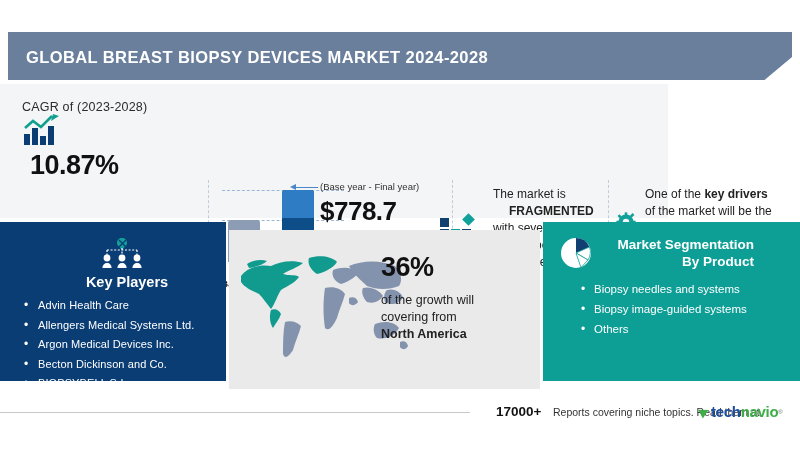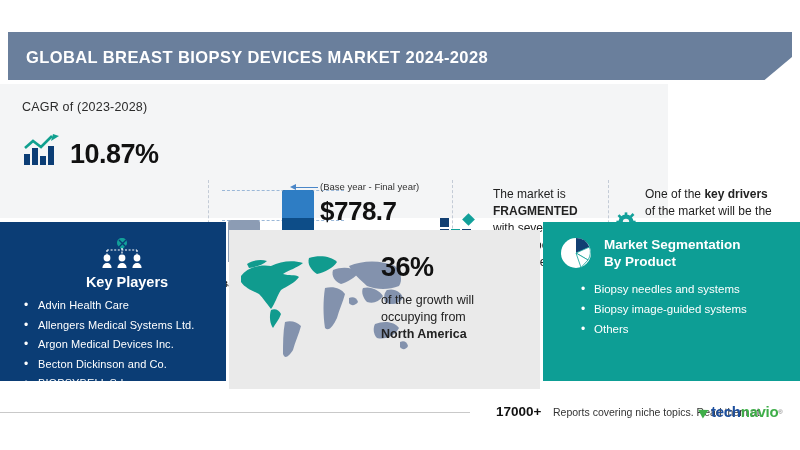--- a/index.html
+++ b/index.html
@@ -25,21 +25,21 @@
 
   
   .top-strip {
     position: absolute; left: 0; top: 84px; width: 668px; height: 134px;
     background: #f4f5f6;
   }
 
   
   .cagr-block { position: absolute; left: 22px; top: 16px; width: 185px; }
   .cagr-label { font-size: 12.5px; color: #2b2b2b; letter-spacing: .2px; }
-  .cagr-row { display: flex; align-items: flex-end; margin-top: 20px; }
+  .cagr-row { display: flex; align-items: flex-start; margin-top: 0; flex-direction: column; }
   .cagr-value { font-size: 27px; font-weight: bold; color: #111; letter-spacing: -.5px; margin-left: 8px; }
 
   
   .vdash { position: absolute; top: 96px; width: 0; height: 114px; border-left: 1px dashed #c3cbd6; }
 
   
   .barchart { position: absolute; left: 222px; top: 96px; width: 110px; height: 112px; }
   .bar-guide { position: absolute; left: 0; width: 122px; border-top: 1px dashed #9bb8d8; }
   .bar { position: absolute; bottom: 30px; width: 32px; border-radius: 3px 3px 0 0; overflow: hidden; }
   .bar.b1 { left: 6px; height: 42px; background: #8c9cb4; }
@@ -54,21 +54,21 @@
   .growth-t1 { font-size: 12px; color: #222; }
   .growth-t2 { font-size: 9.5px; color: #333; margin-top: 1px; }
   .growth-val { font-size: 26px; font-weight: bold; color: #111; margin-top: 4px; letter-spacing: -.5px; }
   .growth-mn { font-size: 11.5px; color: #222; margin-top: 1px; }
   .arrow-line { position: absolute; left: -28px; top: 7px; width: 26px; height: 1px; background: #4a86c8; }
   .arrow-head { position: absolute; left: -30px; top: 3.5px; width: 0; height: 0;
     border-top: 3.5px solid transparent; border-bottom: 3.5px solid transparent; border-right: 6px solid #4a86c8; }
 
   
   .frag { position: absolute; left: 493px; top: 102px; width: 120px; font-size: 12px; color: #222; line-height: 17px; }
-  .frag b { font-weight: bold; }
+  .frag b { font-weight: bold; margin-left: 16px; }
   .frag-icon { position: absolute; left: 440px; top: 128px; }
 
   
   .driver { position: absolute; left: 645px; top: 102px; width: 148px; font-size: 12px; color: #222; line-height: 17px; }
   .driver b { font-weight: bold; }
   .gear-icon { position: absolute; left: 594px; top: 128px; }
 
   
   .panel-players { position: absolute; left: 0; top: 222px; width: 226px; height: 159px; background: #0b3d75; }
   .panel-map { position: absolute; left: 229px; top: 230px; width: 311px; height: 159px; background: #eaeaea; }
@@ -79,21 +79,21 @@
   .players-list { list-style: none; margin: 9px 12px 0 24px; }
   .players-list li { position: relative; font-size: 11px; color: #ffffff; padding-left: 14px; margin-bottom: 7.5px; letter-spacing: .1px; }
   .players-list li::before { content: "•"; position: absolute; left: 0; top: -1px; font-size: 12px; color: #ffffff; }
 
   .map-wrap { position: absolute; left: 8px; top: 16px; width: 180px; height: 128px; }
   .map-text { position: absolute; left: 152px; top: 22px; width: 150px; }
   .map-pct { font-size: 27px; font-weight: bold; color: #111; letter-spacing: -.5px; }
   .map-desc { font-size: 12.5px; color: #222; line-height: 17px; margin-top: 9px; }
   .map-desc b { font-weight: bold; }
 
-  .seg-head { display: flex; align-items: flex-start; padding: 14px 0 0 16px; }
+  .seg-head { display: flex; align-items: flex-start; padding: 14px 0 0 16px; text-align: right; }
   .seg-title { font-size: 13.5px; font-weight: bold; color: #fff; margin-left: 11px; width: 150px; line-height: 17px; }
   .seg-list { list-style: none; margin: 9px 0 0 38px; }
   .seg-list li { position: relative; font-size: 11.5px; color: #ffffff; padding-left: 13px; margin-bottom: 8px; }
   .seg-list li::before { content: "•"; position: absolute; left: 0; top: -1px; font-size: 12px; color: #ffffff; }
 
   
   .footer { position: absolute; left: 0; top: 398px; width: 800px; height: 30px; }
   .foot-rule { position: absolute; left: 0; top: 14px; width: 470px; height: 1px; background: #c9c9c9; }
   .foot-num { position: absolute; left: 496px; top: 6px; font-size: 13.5px; font-weight: bold; color: #111; }
   .foot-txt { position: absolute; left: 553px; top: 8px; font-size: 10.5px; color: #333; }
@@ -270,21 +270,21 @@
           <path d="M138 78 C148 74 158 76 162 82 C158 90 148 94 140 92 C136 88 136 82 138 78 Z"></path>
           <path d="M163 96 C167 94 170 96 171 100 C169 104 165 104 163 101 Z"></path>
           <path d="M112 52 C116 50 120 52 121 56 C118 60 114 60 112 57 Z"></path>
         </g>
       </svg>
     </div>
     <div class="map-text">
       <div class="map-pct">36%</div>
       <div class="map-desc">
         <span>of the growth will</span><br>
-        <span>occupying from</span><br>
+        <span>covering from</span><br>
         <b>North America</b>
       </div>
     </div>
   </div>
 
   <div class="panel-seg">
     <div class="seg-head">
       <span>
         <svg width="34" height="34" viewBox="0 0 34 34">
           <circle cx="17" cy="17" r="15" fill="#ffffff"></circle>

